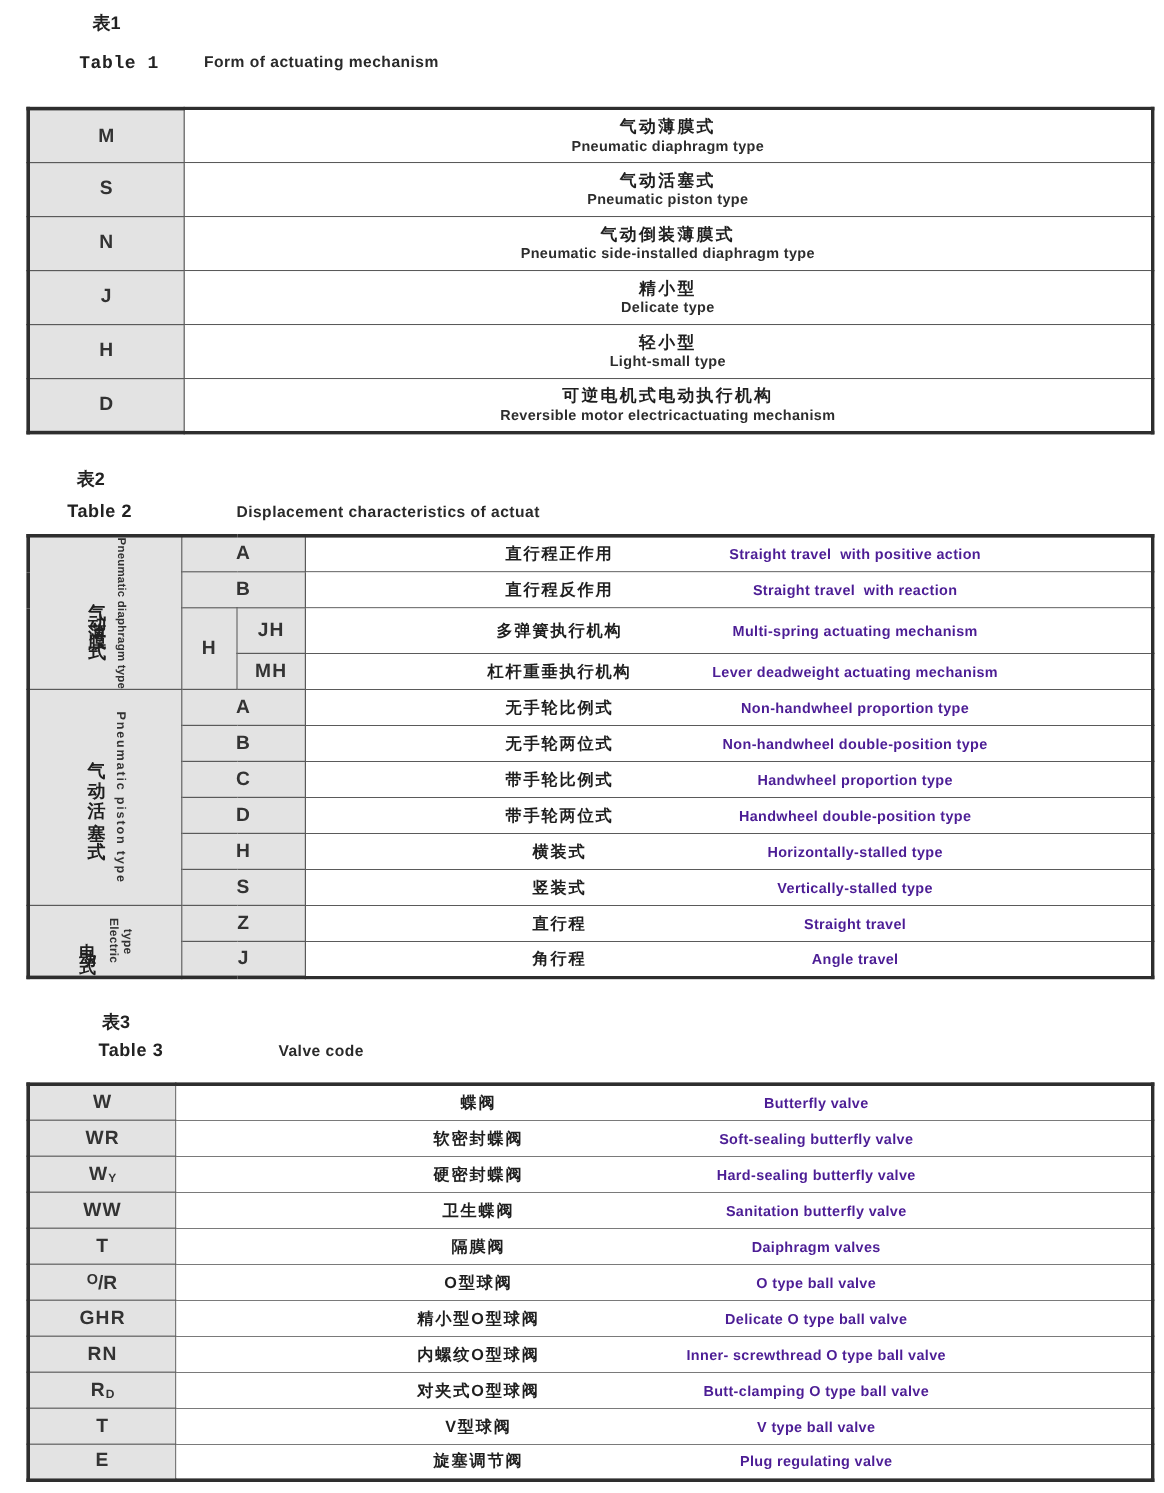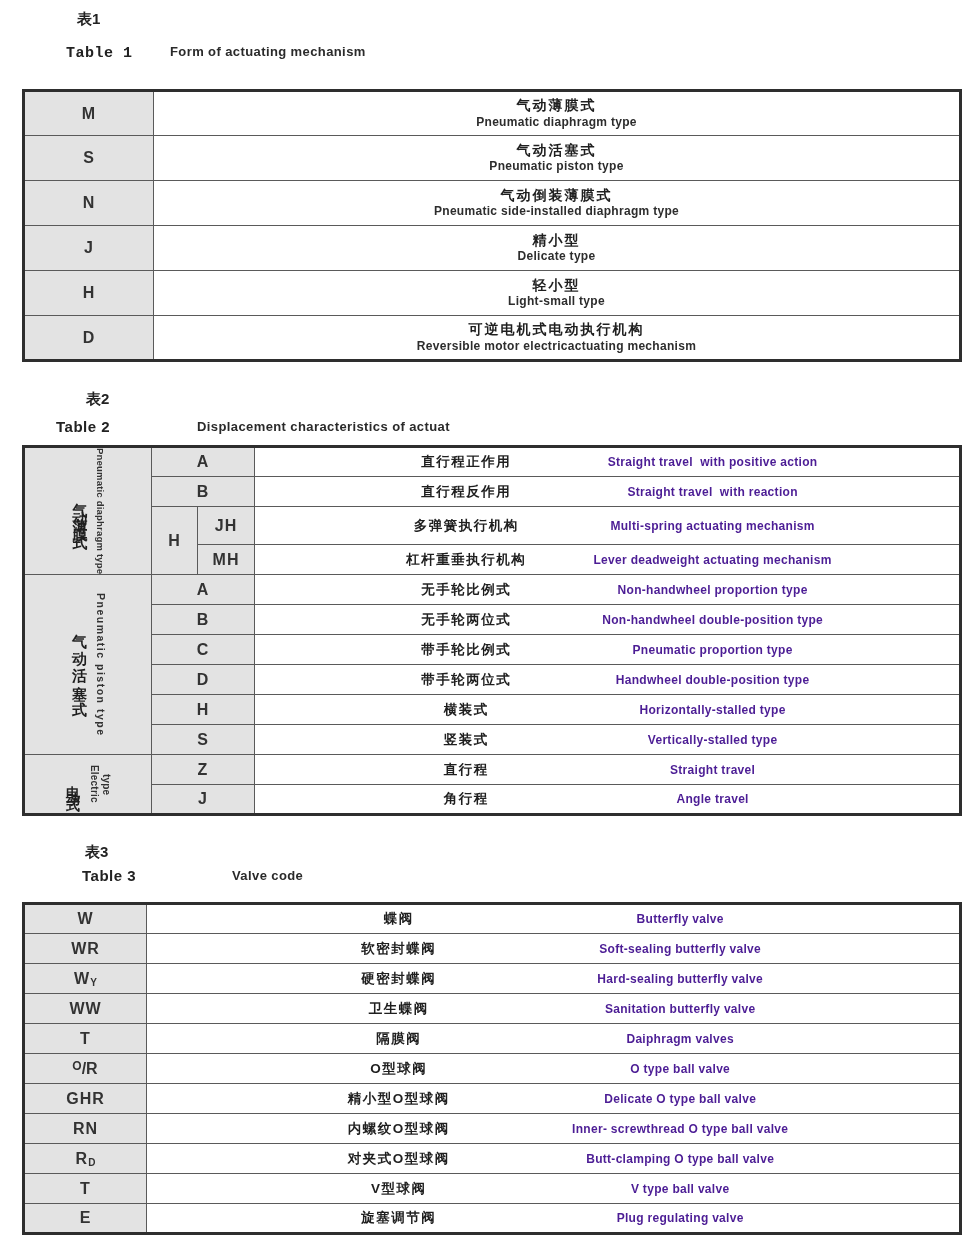--- a/index.html
+++ b/index.html
@@ -110,21 +110,21 @@
     <td class="desc">
       <div class="t1stack">
             <span class="t1cn">可逆电机式电动执行机构</span>
             <span class="t1en">Reversible motor electricactuating mechanism</span>
           </div>
     </td>
   </tr>
 </tbody>
   </table>
 
-<div class="abs seclabel-cn" style="left:86px;top:390px;">表2</div>
+<div class="abs seclabel-cn" style="left:64px;top:390px;">表2</div>
 <div class="abs seclabel-en" style="left:56px;top:418px;">Table 2</div>
 <div class="abs sectitle" style="left:197px;top:419px;">Displacement characteristics of actuat</div>
 
 <table class="doc abs t2" style="left:22px;top:445px;width:940px;">
   <colgroup>
       <col style="width:128px">
       <col style="width:46px">
       <col style="width:57px">
       <col>
     </colgroup>
@@ -181,21 +181,21 @@
     <td class="code" colspan="2">B</td>
     <td class="desc">
           <span class="dcn">无手轮两位式</span>
           <span class="den">Non-handwheel double-position type</span>
         </td>
   </tr>
   <tr style="height:30px">
     <td class="code" colspan="2">C</td>
     <td class="desc">
           <span class="dcn">带手轮比例式</span>
-          <span class="den">Pneumatic proportion type</span>
+          <span class="den">Handwheel proportion type</span>
         </td>
   </tr>
   <tr style="height:30px">
     <td class="code" colspan="2">D</td>
     <td class="desc">
           <span class="dcn">带手轮两位式</span>
           <span class="den">Handwheel double-position type</span>
         </td>
   </tr>
   <tr style="height:30px">

